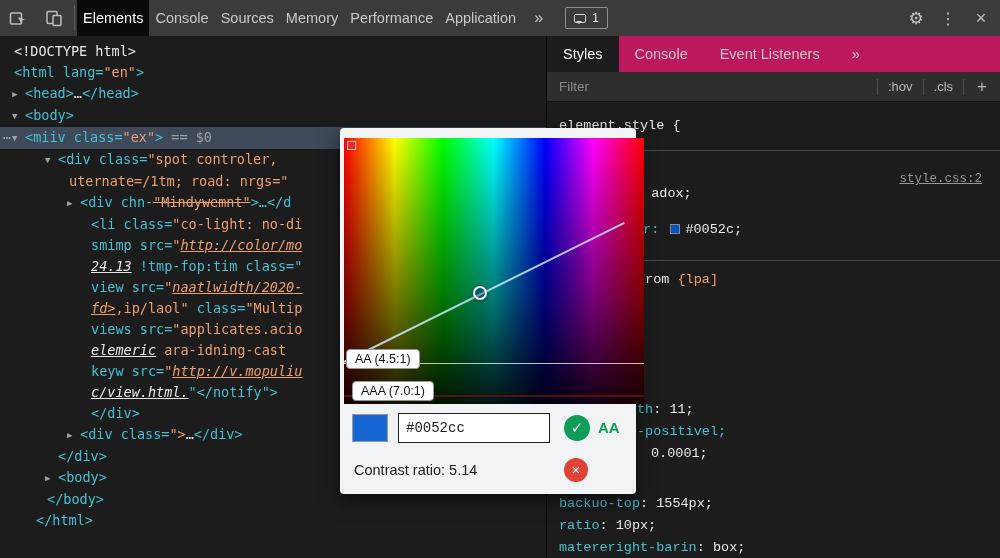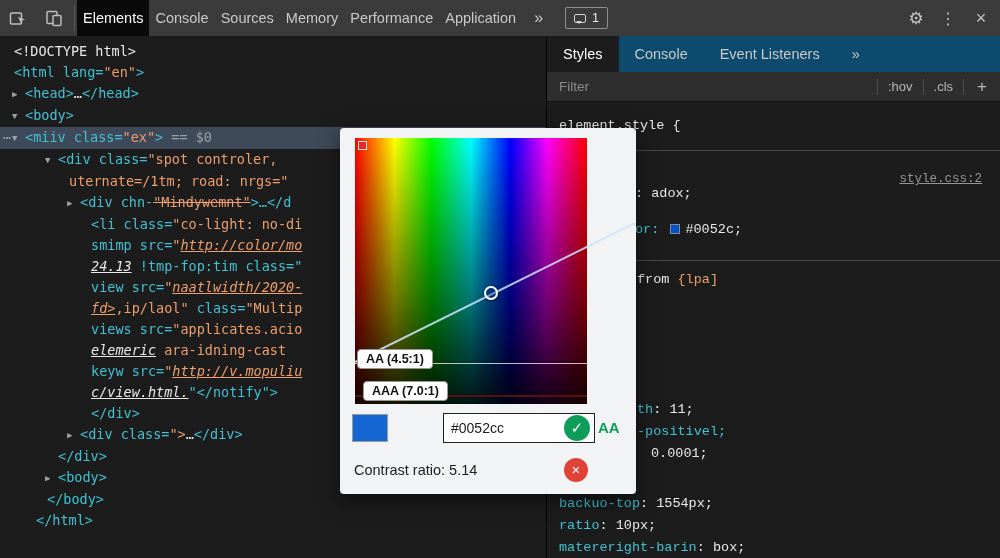--- a/index.html
+++ b/index.html
@@ -47,21 +47,21 @@
   .inline-swatch { display:inline-block; width:10px; height:10px; border:1px solid #8a8a8a;
     margin:0 5px -1px 3px; }
 
   
   .crumbs { height:26px; background:#333333; border-top:1px solid #0c0c0c; display:flex;
     align-items:stretch; padding-left:34px; font-size:13px; color:#bdbdbd; }
   .crumb { line-height:25px; padding:0 12px; cursor:pointer; white-space:nowrap; }
   .crumb.active { background:#0d0d0d; color:#e8e8e8; margin-left:16px; }
 
   
-  .subtabs { height:36px; background:#0c4a6e; display:flex; align-items:center; }
+  .subtabs { height:36px; background:#be185d; display:flex; align-items:center; }
   .subtab { line-height:36px; padding:0 16px; font-size:14.5px; color:#c9c9c9; cursor:pointer; white-space:nowrap; }
   .subtab.active { background:#1c1c1c; color:#ffffff; }
   .filterbar { height:30px; background:#2e2e2e; border-bottom:1px solid #141414; display:flex; align-items:center; }
   .filter-input { flex:1; background:transparent; border:none; outline:none; color:#dddddd;
     font-size:13.5px; padding-left:12px; font-family:"Liberation Sans", sans-serif; }
   .filter-input::placeholder { color:#8b8b8b; }
   .tg { padding:0 10px; border-left:1px solid #4e4e4e; color:#b8b8b8; font-size:13px; cursor:pointer; line-height:16px; }
   .tg.add { font-size:17px; padding:0 13px; }
   .styles-content { flex:1; position:relative; font-family:Liberation Mono, monospace; font-size:13.5px; }
   .sline { position:absolute; white-space:pre; }
@@ -77,40 +77,40 @@
   .p-l1 { top:300px; left:90px; }
   .p-l2 { top:322px; left:90px; }
   .p-l3 { top:344px; left:104px; }
   .p-l4 { top:394px; left:12px; }
   .p-l5 { top:416px; left:12px; }
   .p-l6 { top:438px; left:12px; }
 
   
   .picker { position:absolute; left:340px; top:128px; width:296px; height:366px; background:#f1f3f4;
     border-radius:4px; box-shadow:0 6px 20px rgba(0,0,0,.55); z-index:50; }
-  .grad { position:absolute; left:15px; top:10px; width:232px; height:266px; cursor:crosshair;
+  .grad { position:absolute; left:4px; top:10px; width:300px; height:266px; cursor:crosshair;
     background:
       linear-gradient(to bottom, rgba(0,0,0,0) 0%, rgba(0,0,0,.55) 62%, rgba(0,0,0,.92) 100%),
-      linear-gradient(to right, #ff0000 0%, #ffff00 17%, #00ff00 33%, #00ffff 50%, #0000ff 67%, #ff00ff 83%, #ff0000 100%); font-weight: bold; }
+      linear-gradient(to right, #ff0000 0%, #ffff00 17%, #00ff00 33%, #00ffff 50%, #0000ff 67%, #ff00ff 83%, #ff0000 100%); }
   .corner { position:absolute; left:3px; top:3px; width:9px; height:9px; background:#e8262b;
     border:1px solid rgba(255,255,255,.85); }
   .diag { position:absolute; left:0; top:223px; width:313px; height:2px;
     background:rgba(205,228,255,.85); transform:rotate(-26.4deg); transform-origin:0 50%; }
   .aaline  { position:absolute; left:0; right:0; top:225px; height:1px; background:rgba(255,255,255,.75); }
   .aaaline { position:absolute; left:0; right:0; top:257px; height:2px; background:rgba(92,18,18,.9); }
   .pill { position:absolute; background:#ffffff; border:1px solid #979797; border-radius:4px;
     color:#111111; font-size:12.5px; padding:2px 8px; white-space:nowrap; }
   .pill.aa  { left:2px; top:211px; }
   .pill.aaa { left:8px; top:243px; }
   .handle { position:absolute; left:129px; top:148px; width:14px; height:14px; border:2.5px solid #ffffff;
     border-radius:50%; background:rgba(8,35,110,.35); box-shadow:0 1px 3px rgba(0,0,0,.5); cursor:pointer; }
   .cur-swatch { position:absolute; left:12px; top:286px; width:36px; height:28px; border:1px solid #9a9a9a; cursor:pointer; }
   .hex { position:absolute; left:58px; top:285px; width:152px; height:30px; background:#ffffff;
     border:1.5px solid #202124; color:#202124; font-size:14px; padding-left:7px;
-    font-family:Liberation Sans, sans-serif;margin-left:45px; }
+    font-family:Liberation Mono, monospace; }
   .okc { position:absolute; left:224px; top:287px; width:26px; height:26px; border-radius:50%;
     background:#0e9d58; color:#ffffff; font-size:15px; line-height:26px; text-align:center; }
   .oklabel { position:absolute; left:258px; top:291px; color:#0e9d58; font-size:15px; font-weight:bold; }
   .contrast { position:absolute; left:14px; top:334px; color:#202124; font-size:14.5px; }
   .failc { position:absolute; left:224px; top:330px; width:24px; height:24px; border-radius:50%;
     background:#e04234; color:#ffffff; font-size:15px; line-height:23px; text-align:center; }
 </style>
 </head>
 <body>
 

